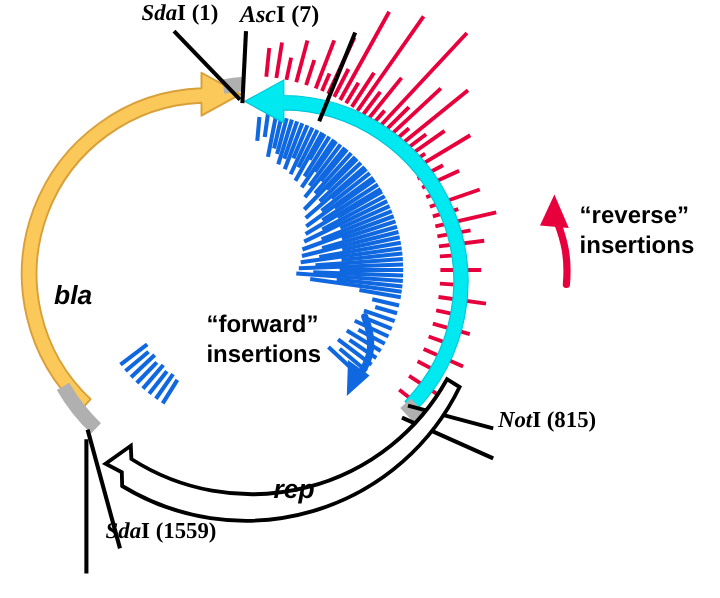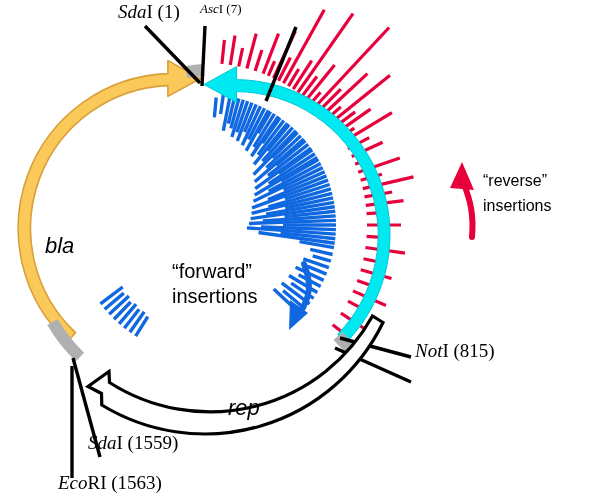--- a/index.html
+++ b/index.html
@@ -1,33 +1,33 @@
 <!DOCTYPE html>
 <html><head>
 <meta charset="utf-8">
 <style>
   html,body{margin:0;padding:0;background:#ffffff;}
   body{width:600px;height:498px;overflow:hidden;
        font-family:"Liberation Sans",sans-serif;}
-  #stage{position:relative;width:600px;height:362px;background:#fff;}
+  #stage{position:relative;width:600px;height:362px;background:#fff;font-weight:bold;}
   svg{position:absolute;left:0;top:0;}
   .lbl{position:absolute;white-space:nowrap;color:#000;}
   .serif{font-family:"Liberation Serif",serif;font-size:19px;}
   .serif i{font-style:italic;}
   .sans{font-family:"Liberation Sans",sans-serif;}
   #cdna-label{font-size:20px;left:298px;top:3px;}
   #sda1-label{font-size:19px;left:118px;top:1px;}
-  #asc7-label{font-size:13px;left:200px;top:1px;}
+  #asc7-label{font-size:20px;left:200px;top:1px;}
   #not815-label{font-size:19px;left:415px;top:340px;}
   #sda829-label{font-size:19px;left:415px;top:366px;}
   #sda1559-label{font-size:19px;left:88px;top:432px;text-align:right;}
   #eco1563-label{font-size:19px;left:58px;top:472px;}
   #bla-label{font-size:22px;font-style:italic;left:45px;top:186px;margin-top:47px;}
   #rep-label{font-size:22px;font-style:italic;left:228px;top:375px;margin-top:20px;}
-  #rev-label{font-size:16px;left:483px;top:168px;line-height:25px;}
+  #rev-label{font-size:20px;left:483px;top:168px;line-height:25px;}
   #fwd-label{font-size:20px;left:172px;top:259px;line-height:25px;text-align:left;}
   .two-line span{display:block;}
 </style>
 </head>
 <body>
 
 <div id="stage">
 
   <svg width="600" height="498" viewBox="0 0 600 498">
     <defs>
@@ -222,21 +222,20 @@
   <div class="lbl serif" id="sda1-label"><i>Sda</i><span>I (1)</span></div>
 
   <div class="lbl serif" id="asc7-label"><i>Asc</i><span>I (7)</span></div>
 
 
   <div class="lbl serif" id="not815-label"><i>Not</i><span>I (815)</span></div>
 
 
   <div class="lbl serif" id="sda1559-label"><i>Sda</i><span>I (1559)</span></div>
 
-  <div class="lbl serif" id="eco1563-label"><i>Eco</i><span>RI (1563)</span></div>
 
   <div class="lbl sans" id="bla-label">bla</div>
 
   <div class="lbl sans" id="rep-label">rep</div>
 
   <div class="lbl sans two-line" id="rev-label">
     <span>“reverse”</span>
     <span>insertions</span>
   </div>
 

